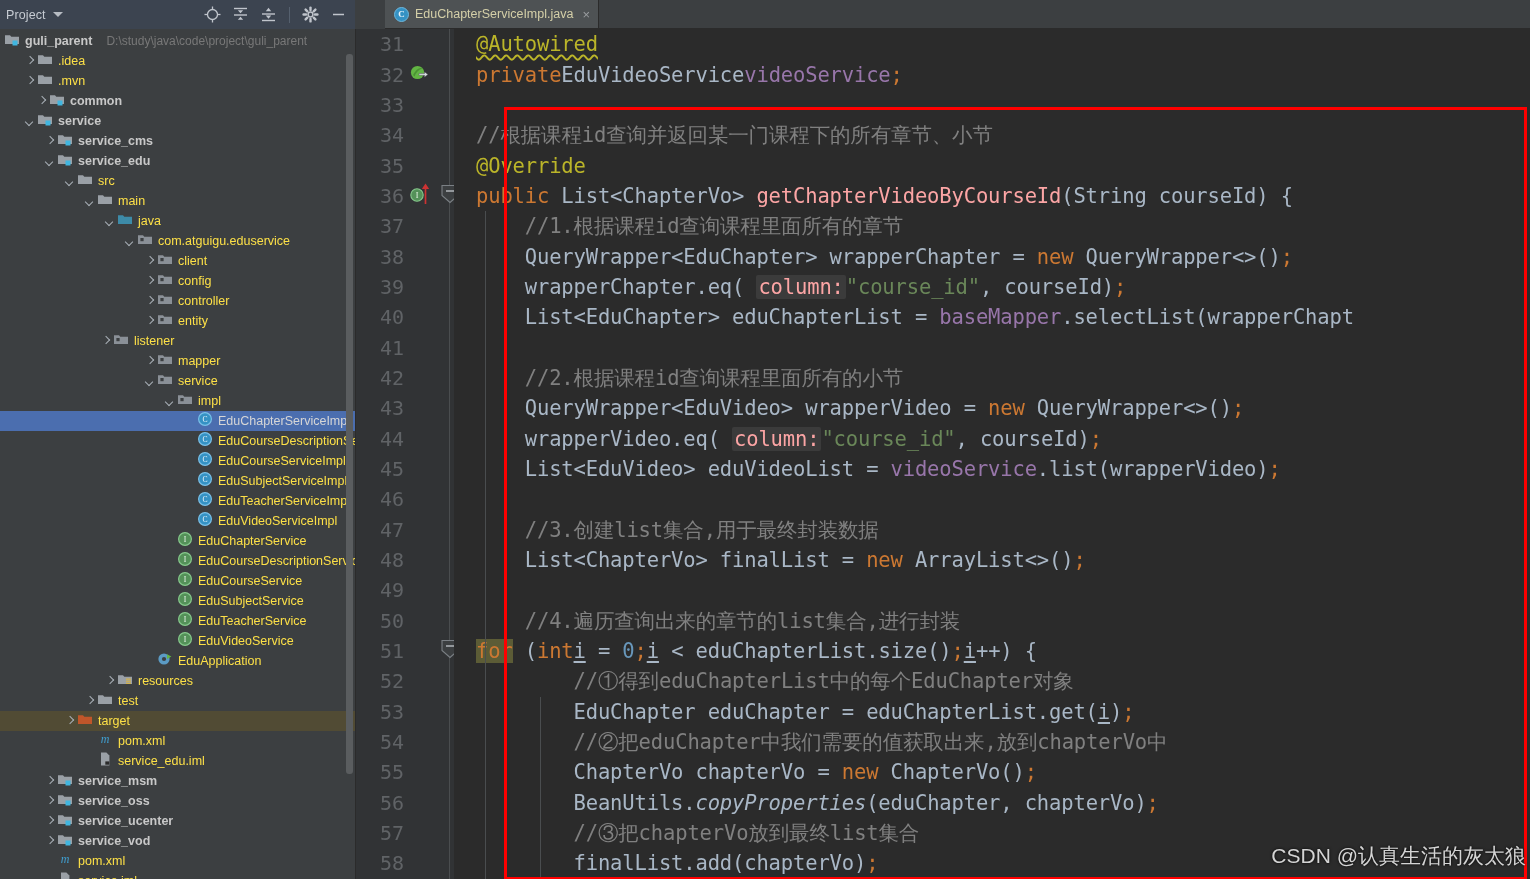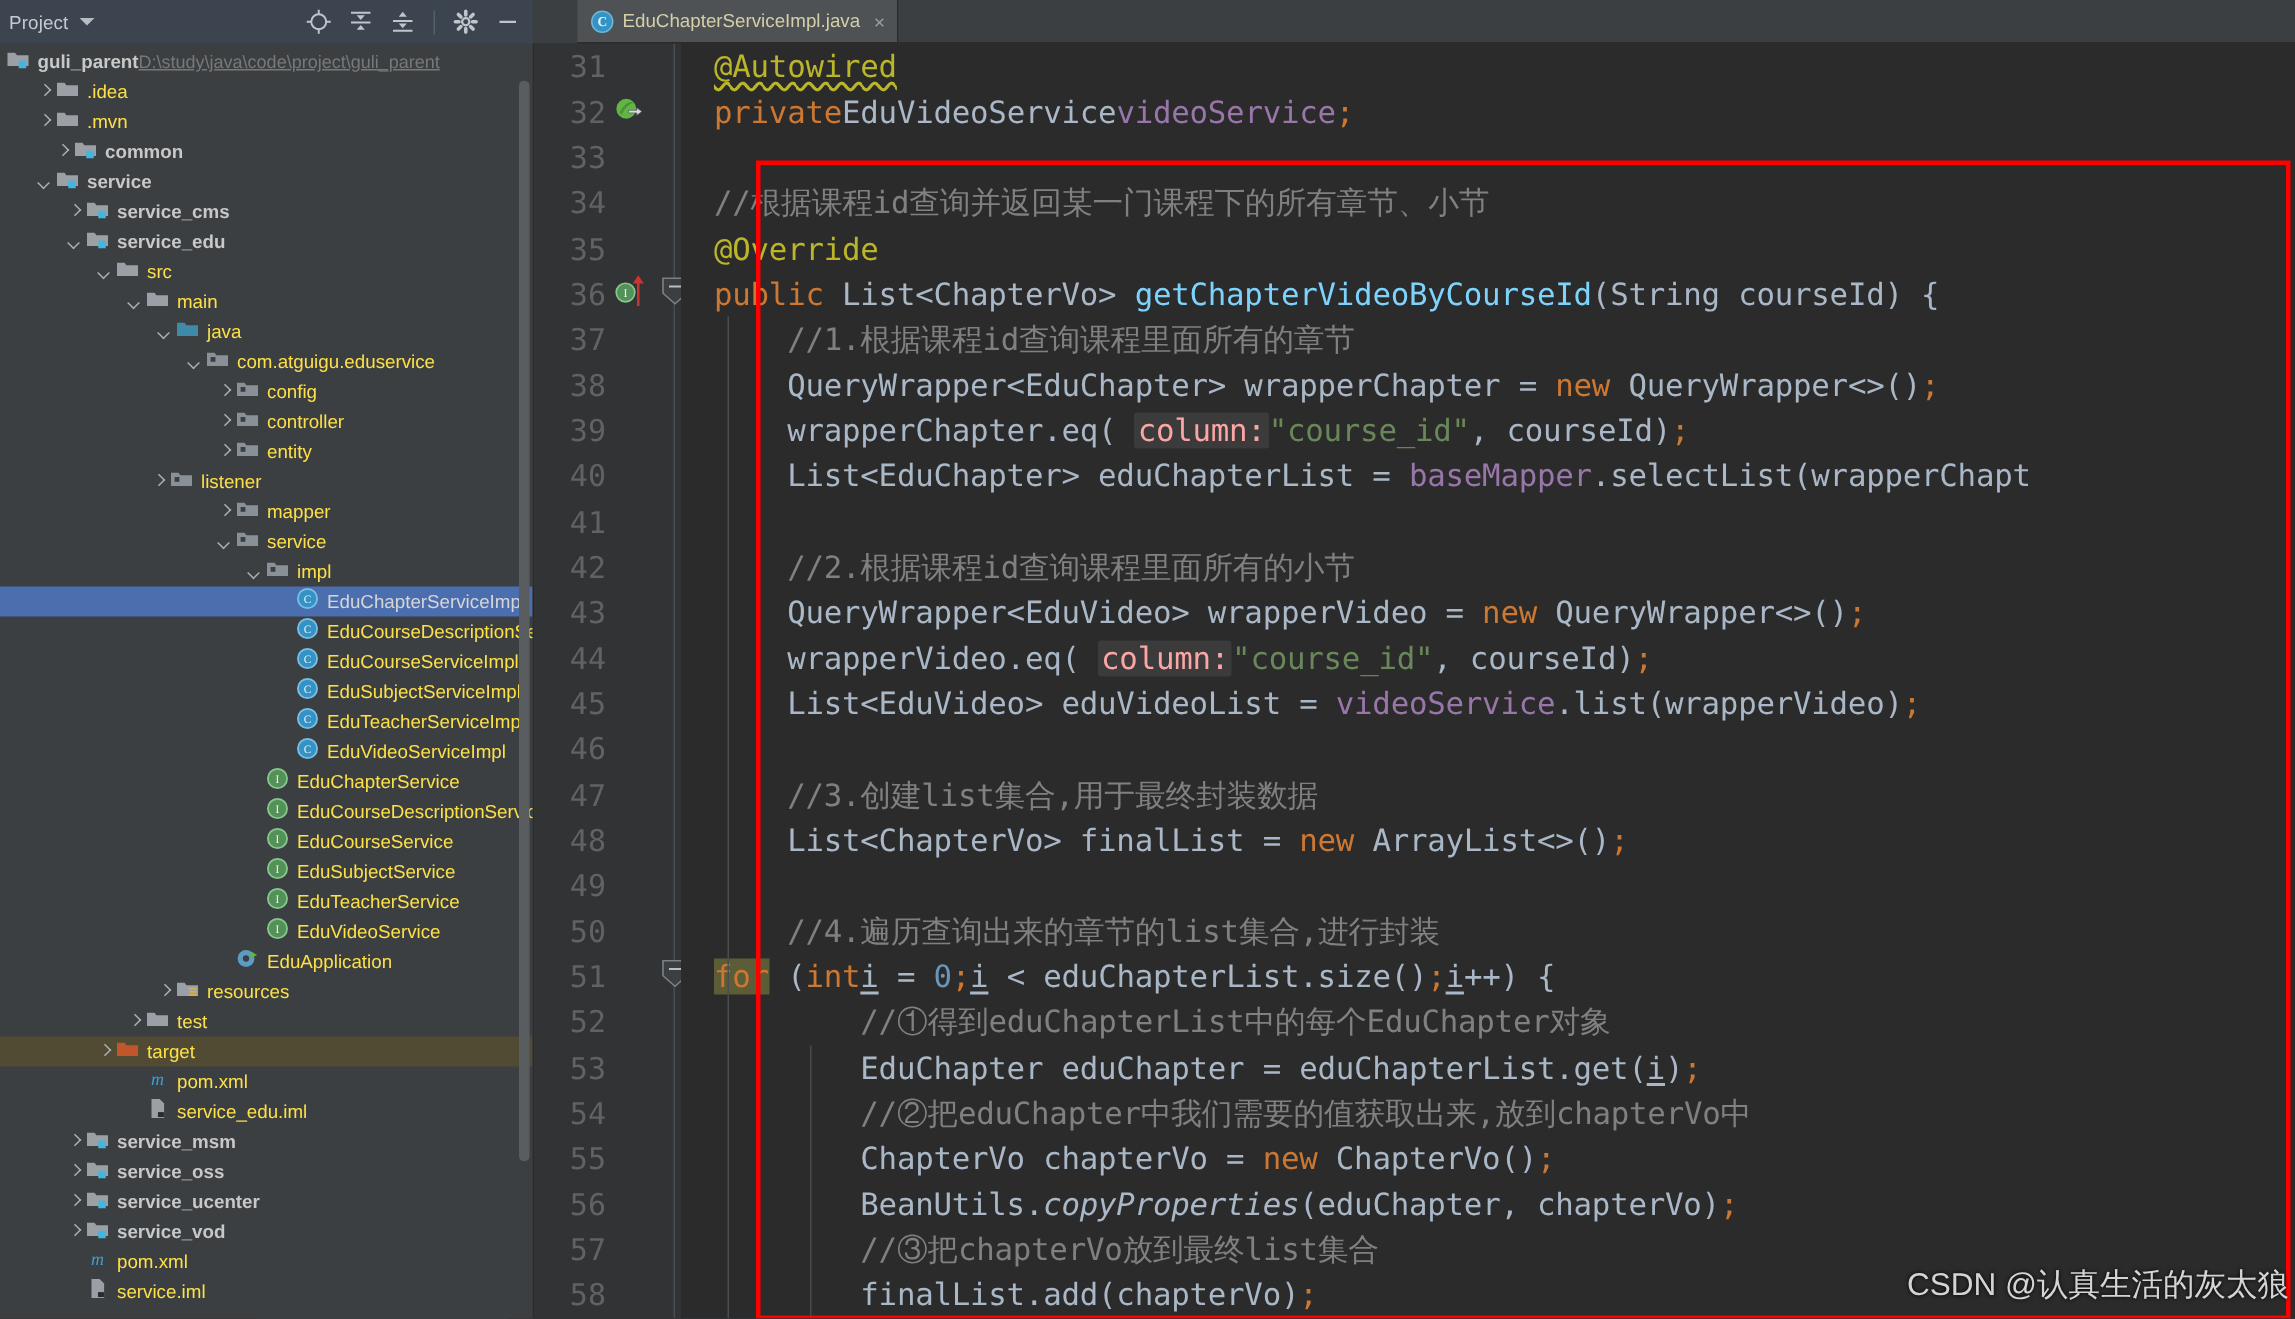--- a/index.html
+++ b/index.html
@@ -159,23 +159,22 @@
   .label {
     color: #fde047;
     font-size: 12.5px;
     font-family: "Liberation Sans", sans-serif;
   }
   .label.bold { font-weight: bold; color: #c8c8c8; }
   .label.white { color: #d6d6d6; }
   .path {
     color: #787878;
     font-size: 12px;
-    margin-left: 0;
+    margin-left: 14px;
     font-family: "Liberation Sans", sans-serif;
-    text-decoration: underline;
   }
   .tree-scroll {
     position: absolute;
     right: 2px; top: 25px;
     width: 7px; height: 720px;
     background: #5a5d5f;
     border-radius: 3px;
   }
   .pane-split {
     width: 1px;
@@ -239,21 +238,21 @@
     width: 1px;
     background: #4a4d4f;
   }
 
   
   .cmt  { color: #808080; }
   .ann  { color: #bbb529; }
   .kw   { color: #cc7832; }
   .str  { color: #6a8759; }
   .num  { color: #6897bb; }
-  .fn   { color: #7dd3fc; }
+  .fn   { color: #fca5a5; }
   .fld  { color: #9876aa; }
   .ident{ color: #a9b7c6; }
   .hintbg {
     background: #3b3b3b;
     color: #fca5a5;
     border-radius: 2px;
     padding: 0 2px;
   }
   .forhl { background: #5c5c36; color: #cc7832; }
   .squiggle {
@@ -429,20 +428,28 @@
                 <rect x="3.4" y="7" width="3.2" height="3.2" fill="#3c3f41"></rect>
               </svg></span>
             <span class="label">com.atguigu.eduservice</span>
           </div>
           <div class="row" style="padding-left:144px">
             <span class="arrow closed"></span>
             <span class="ico-wrap"><svg class="ico" viewBox="0 0 16 16">
                 <path d="M1 4.2h5l1.3 1.6H15V13H1z" fill="#8a9097"></path>
                 <rect x="3.4" y="7" width="3.2" height="3.2" fill="#3c3f41"></rect>
               </svg></span>
+            <span class="label">client</span>
+          </div>
+          <div class="row" style="padding-left:144px">
+            <span class="arrow closed"></span>
+            <span class="ico-wrap"><svg class="ico" viewBox="0 0 16 16">
+                <path d="M1 4.2h5l1.3 1.6H15V13H1z" fill="#8a9097"></path>
+                <rect x="3.4" y="7" width="3.2" height="3.2" fill="#3c3f41"></rect>
+              </svg></span>
             <span class="label">config</span>
           </div>
           <div class="row" style="padding-left:144px">
             <span class="arrow closed"></span>
             <span class="ico-wrap"><svg class="ico" viewBox="0 0 16 16">
                 <path d="M1 4.2h5l1.3 1.6H15V13H1z" fill="#8a9097"></path>
                 <rect x="3.4" y="7" width="3.2" height="3.2" fill="#3c3f41"></rect>
               </svg></span>
             <span class="label">controller</span>
           </div>

